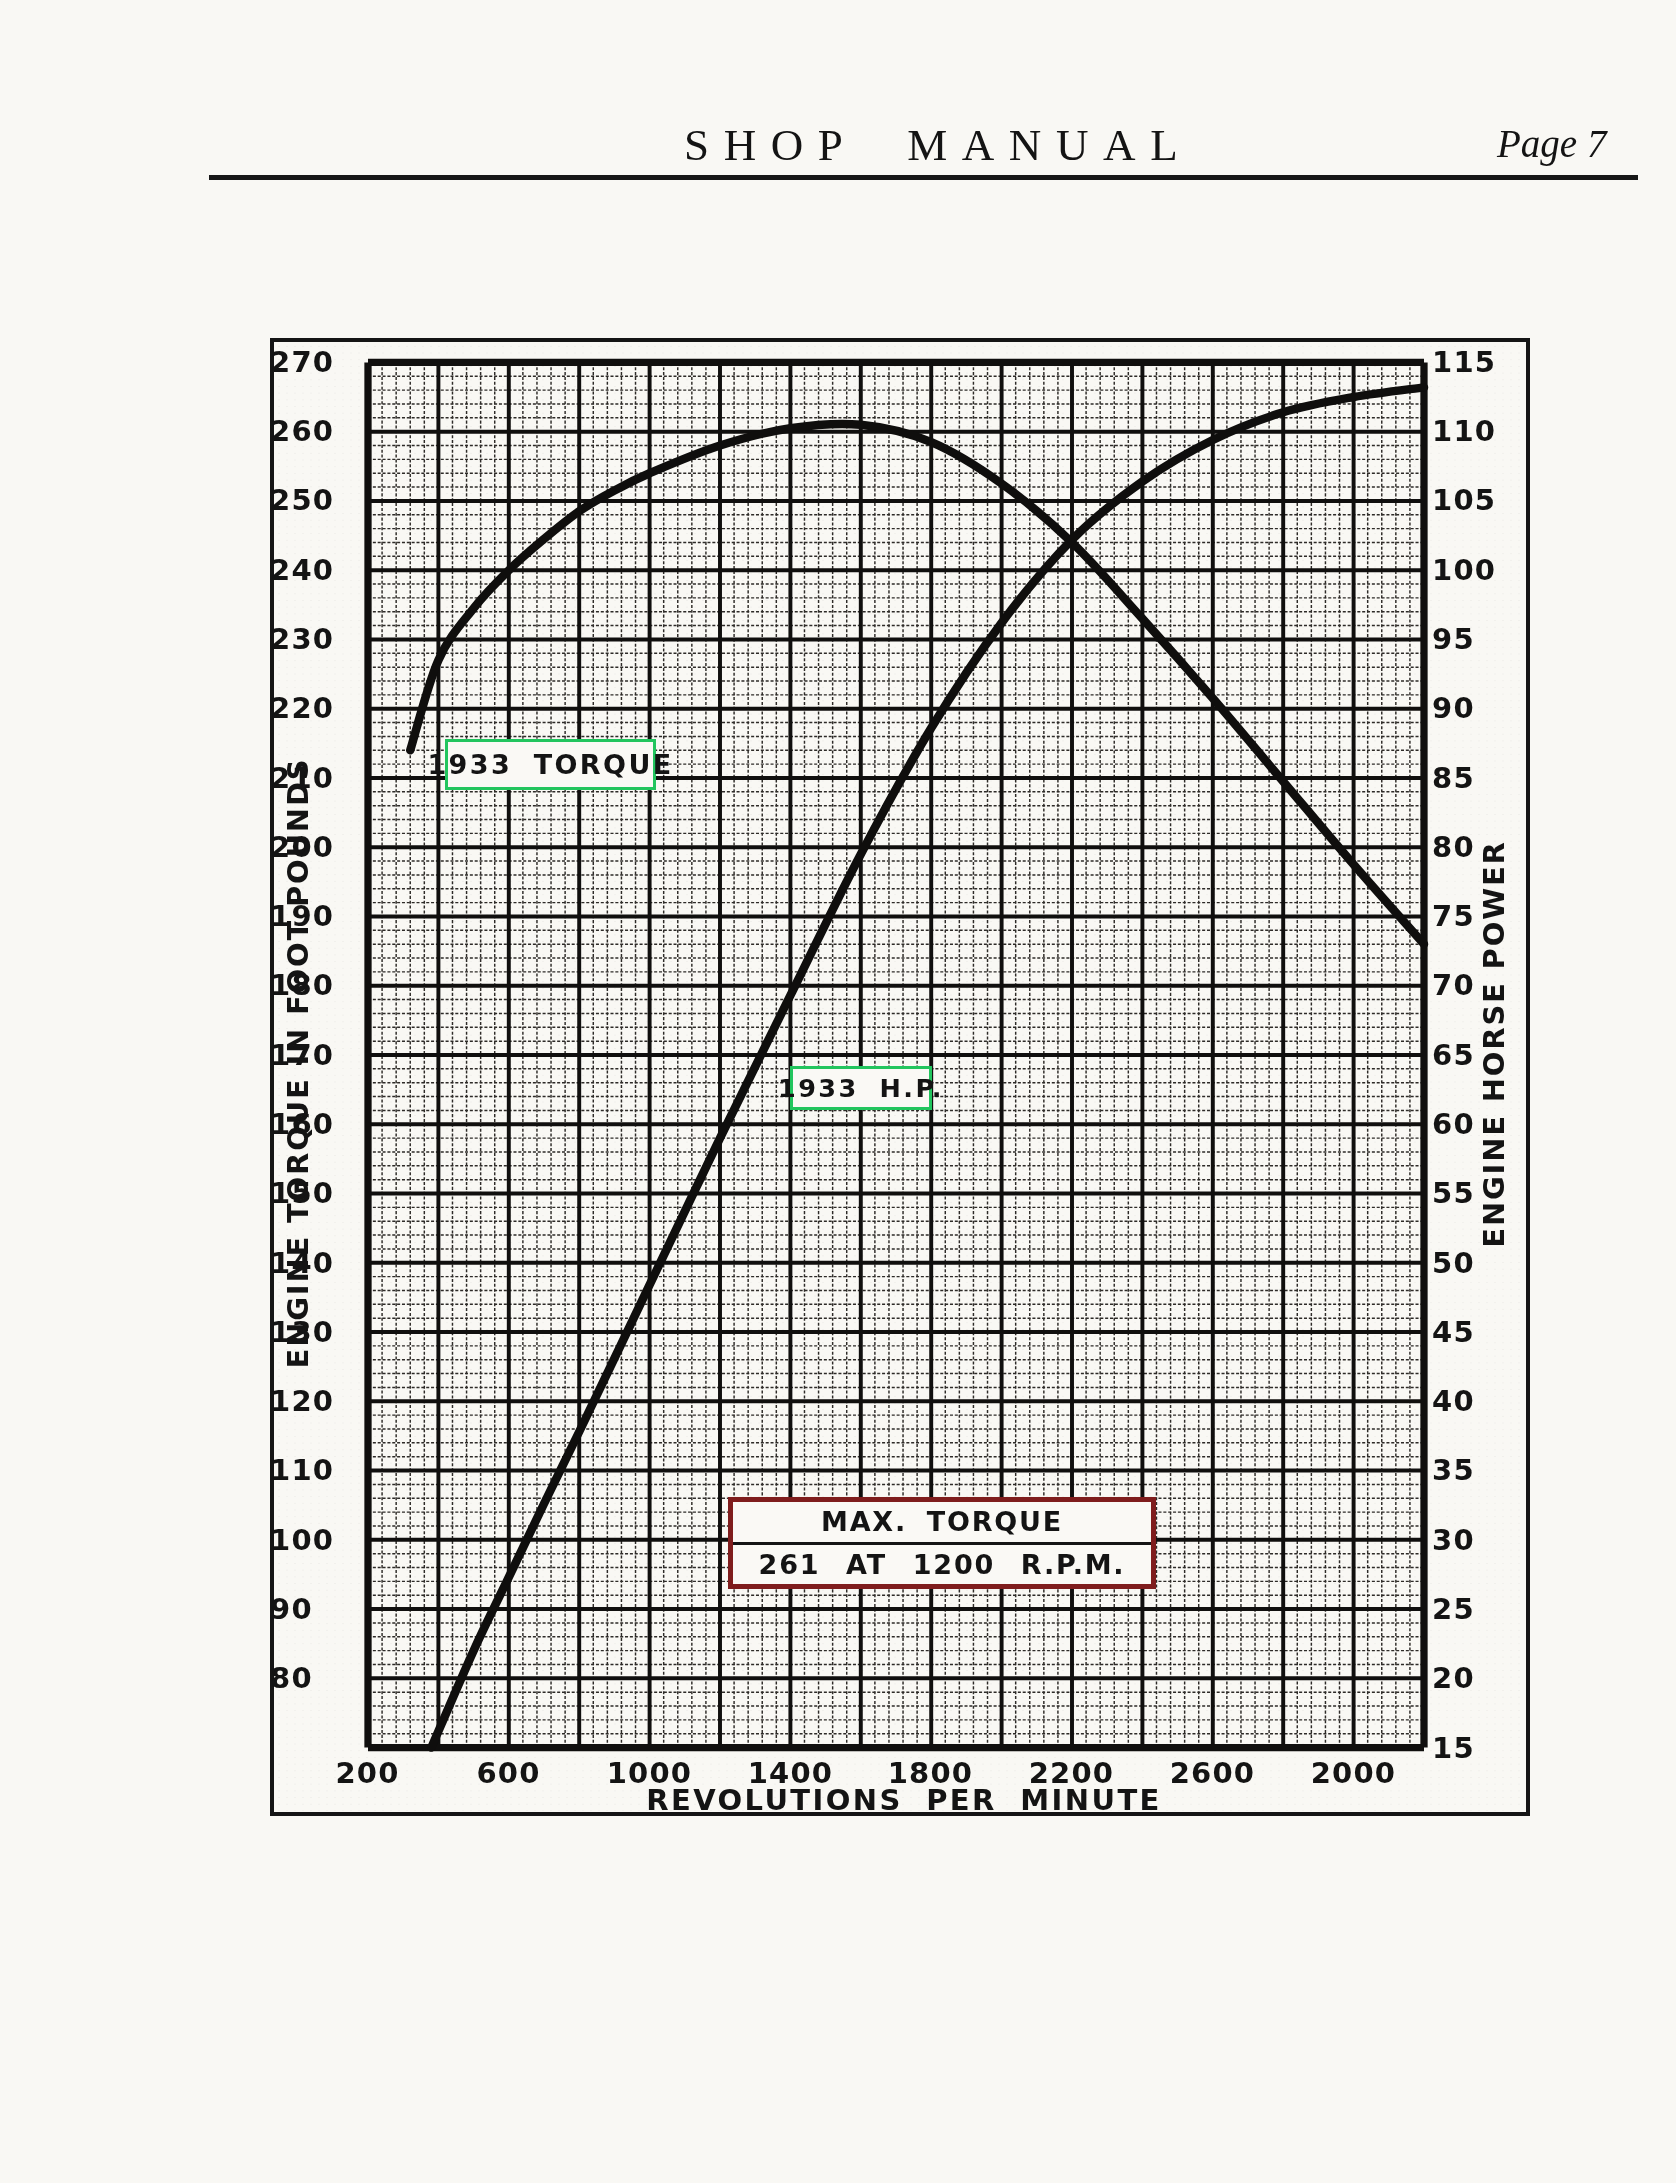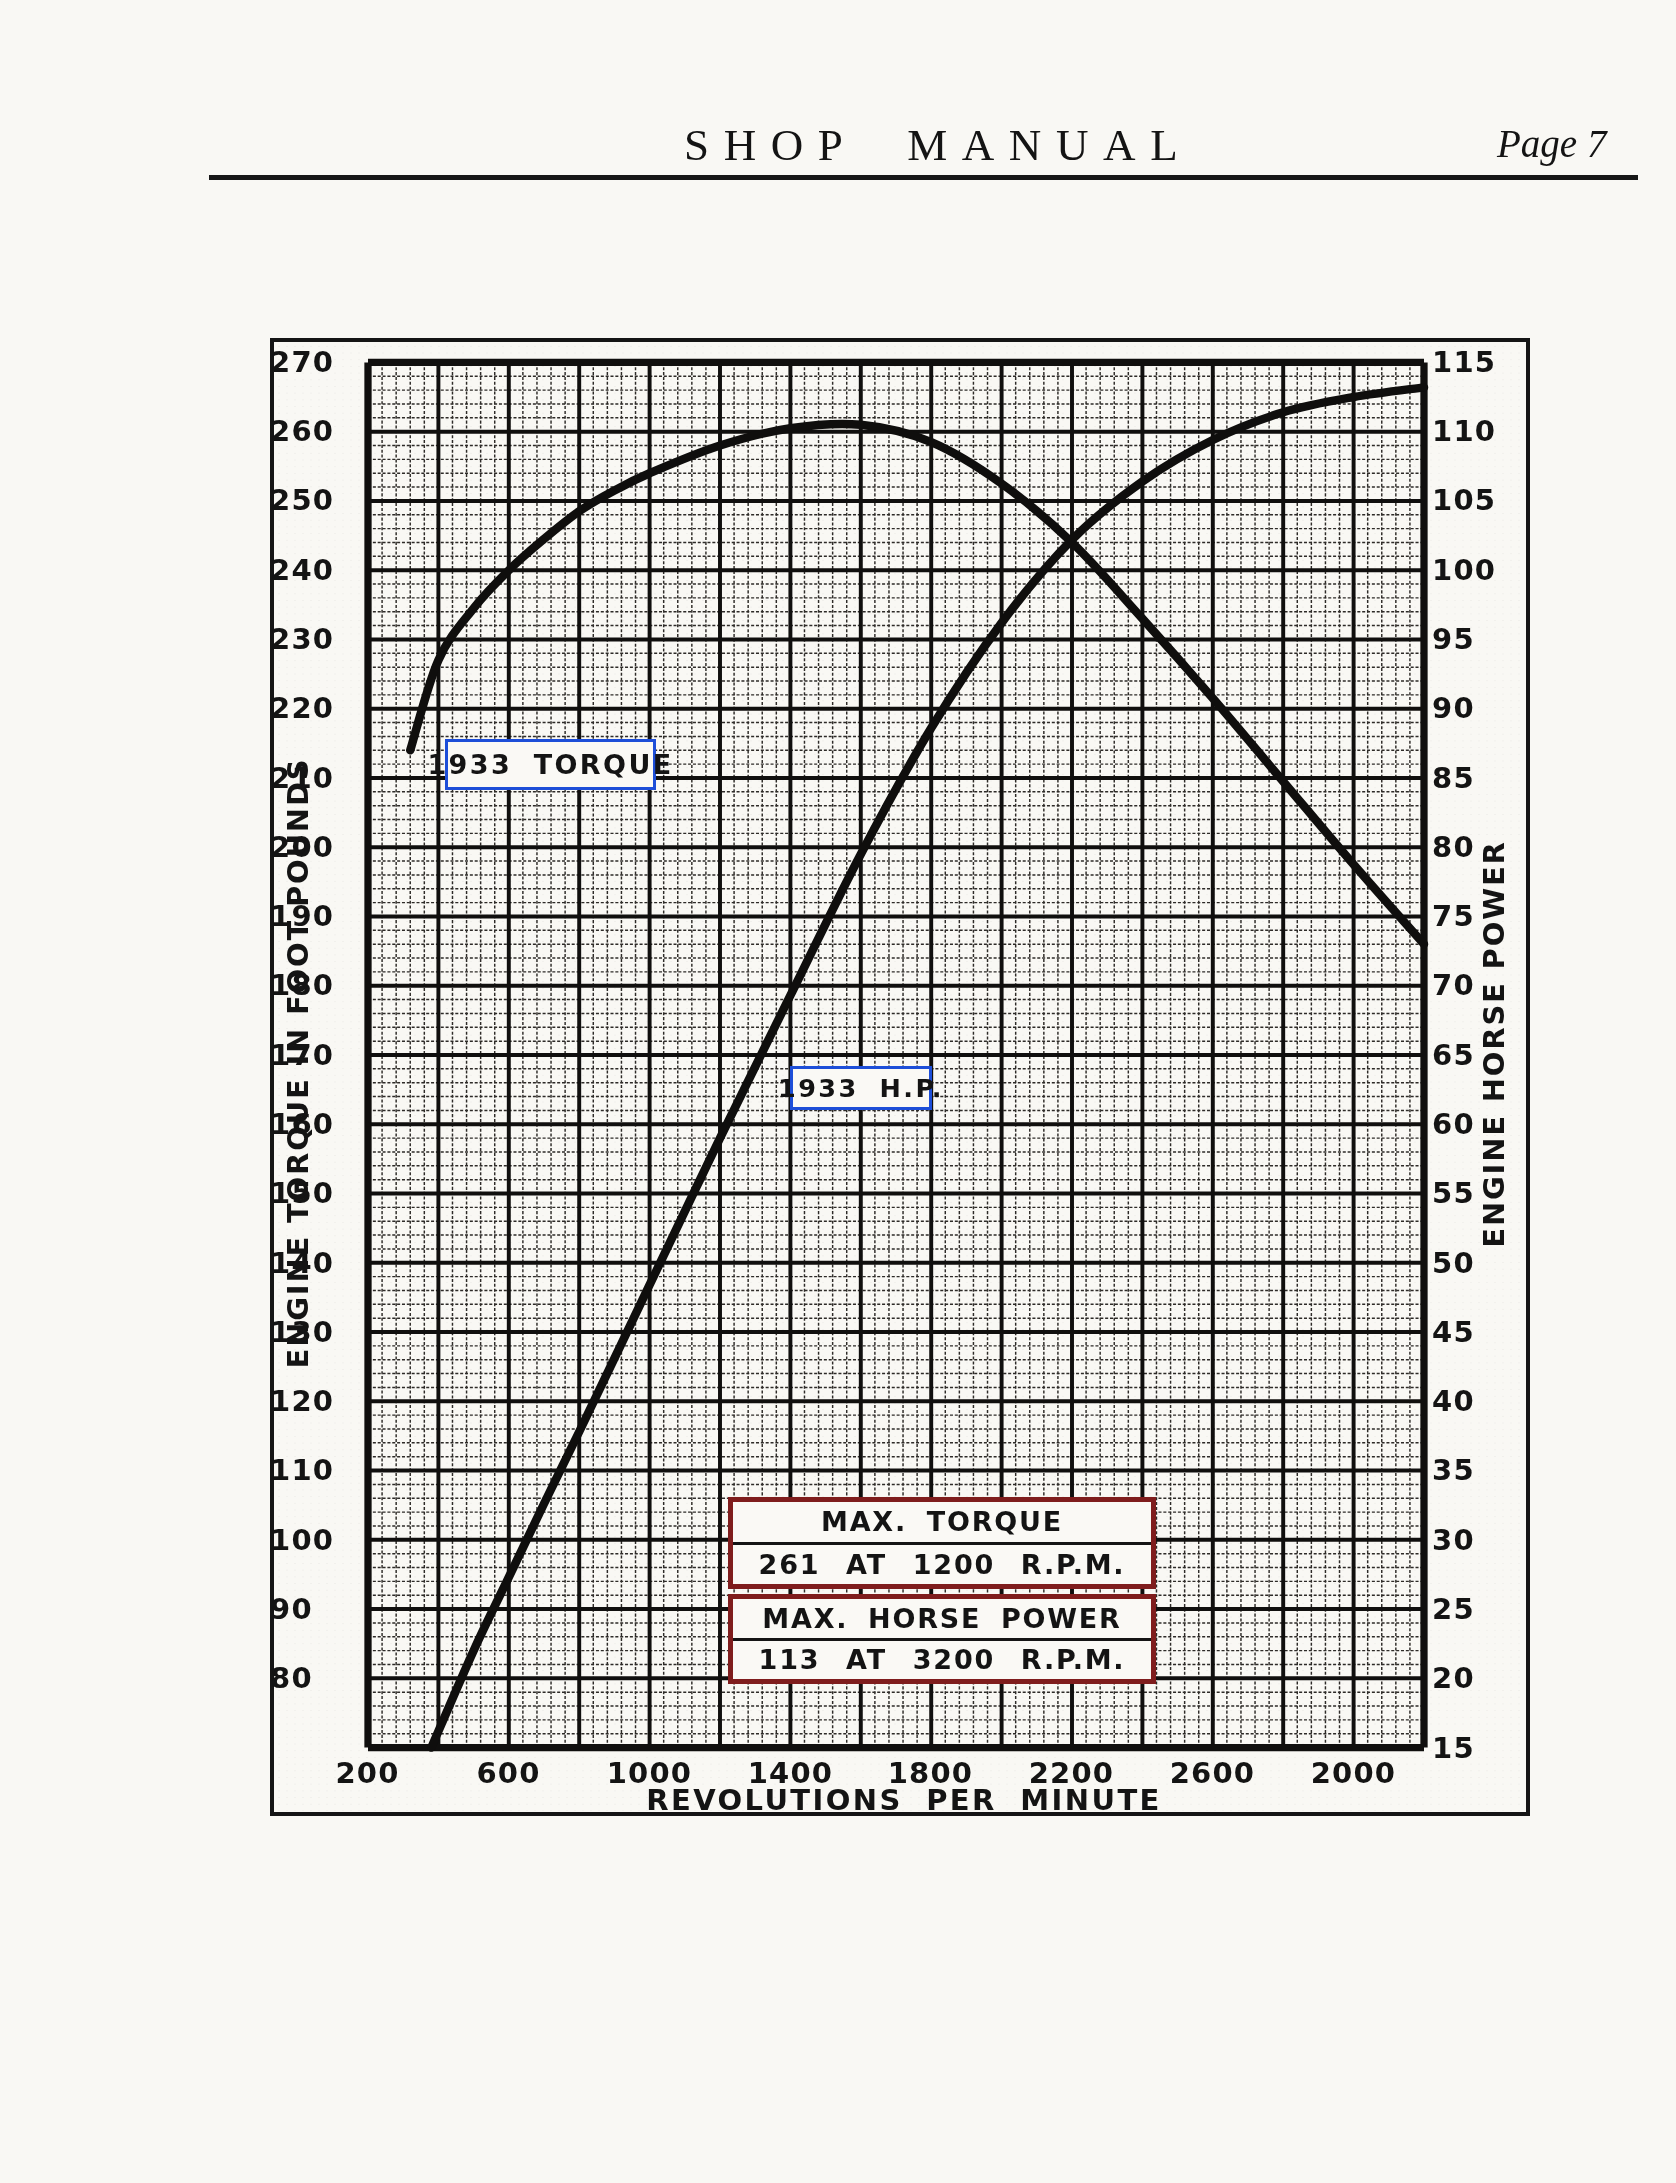--- a/index.html
+++ b/index.html
@@ -65,21 +65,21 @@
     position:absolute;
     font-size:29px;font-weight:700;letter-spacing:1.2px;
     line-height:36px;color:#141414;
   }
   .tick.left{width:91px;text-align:left;}
   .tick.right{width:97px;text-align:left;}
   .tick.xtick{width:103px;text-align:center;}
   
   .curve-label{
     position:absolute;
-    border:3px solid #1d4ed8;background:#faf9f5;
+    border:3px solid #22c55e;background:#faf9f5;
     display:flex;align-items:center;justify-content:center;
     font-size:27px;font-weight:700;letter-spacing:2.4px;word-spacing:9.7px;
     color:#141414;box-sizing:border-box;white-space:nowrap;
   }
   #torque-curve-label{left:445px;top:739px;width:211px;height:51px;}
   #hp-curve-label{left:790px;top:1066px;width:142px;height:44px;font-size:25.5px;}
   .max-box{
     position:absolute;left:728px;width:428px;
     border:5px solid #7f1d1d;background:#faf9f5;
     box-sizing:border-box;
@@ -303,24 +303,20 @@
   <div class="axis-title-v" id="right-axis-title">ENGINE HORSE POWER</div>
   <div class="axis-title-h">REVOLUTIONS PER MINUTE</div>
 
   <div class="curve-label" id="torque-curve-label">1933 TORQUE</div>
   <div class="curve-label" id="hp-curve-label">1933 H.P.</div>
 
   <div class="max-box" id="max-torque-box">
     <div class="row title">MAX. TORQUE</div>
     <div class="row value">261 AT 1200 R.P.M.</div>
   </div>
-  <div class="max-box" id="max-hp-box">
-    <div class="row title">MAX. HORSE POWER</div>
-    <div class="row value">113 AT 3200 R.P.M.</div>
-  </div>
 
 
 <div class="tick left" style="left: 270px; top: 344px;">270</div>
     <div class="tick left" style="left: 270px; top: 413px;">260</div>
     <div class="tick left" style="left: 270px; top: 482px;">250</div>
     <div class="tick left" style="left: 270px; top: 552px;">240</div>
     <div class="tick left" style="left: 270px; top: 621px;">230</div>
     <div class="tick left" style="left: 270px; top: 690px;">220</div>
     <div class="tick left" style="left: 270px; top: 760px;">210</div>
     <div class="tick left" style="left: 270px; top: 829px;">200</div>

